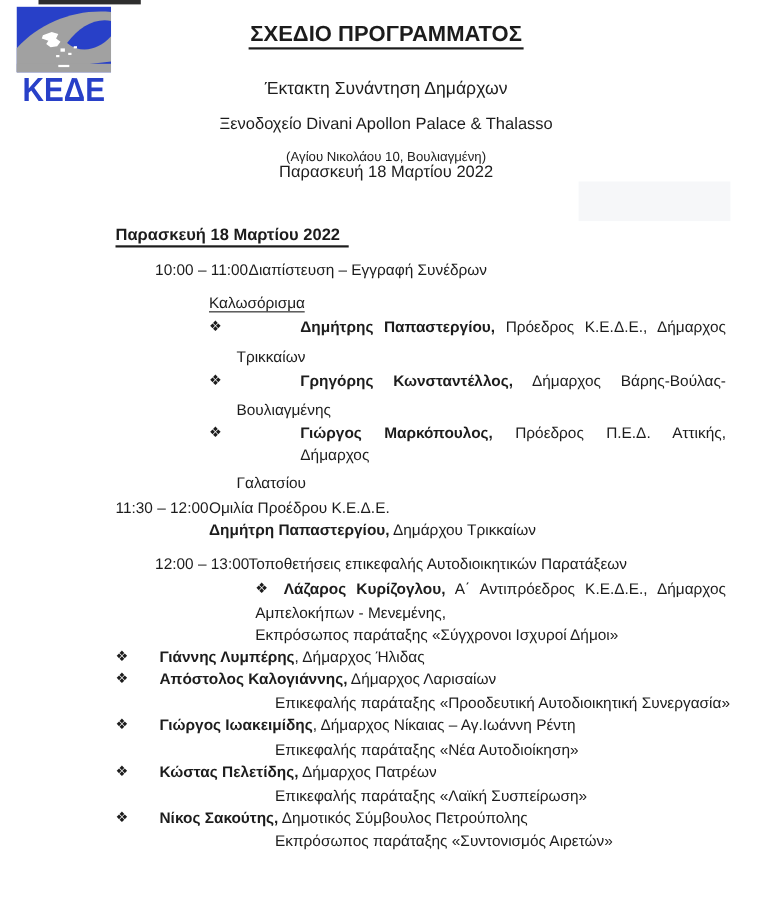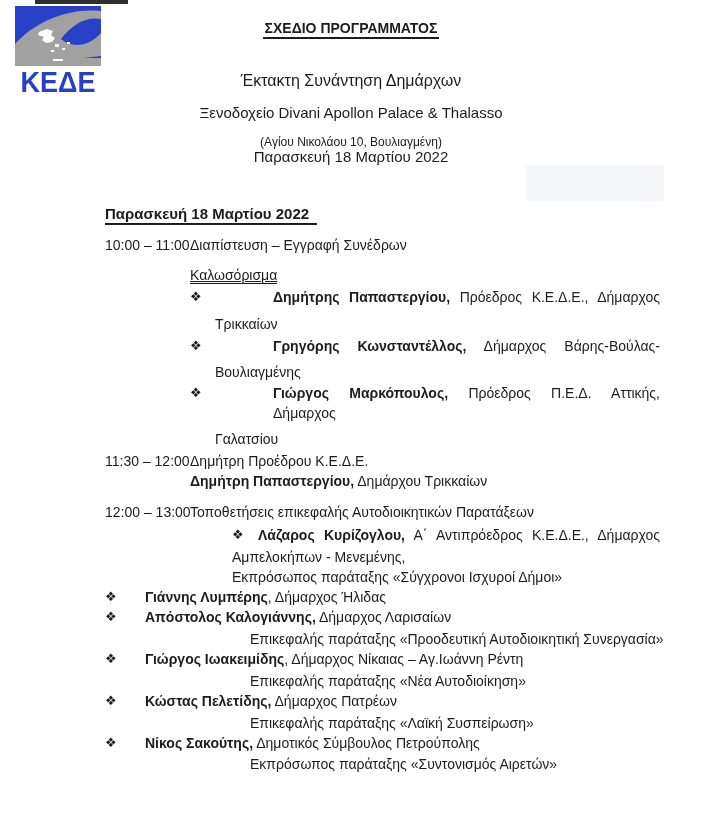--- a/index.html
+++ b/index.html
@@ -13,36 +13,36 @@
   .faint-box { position:absolute; left:526px; top:165px; width:138px; height:36px; background:#f6f7f9; }
   
   .logo { position:absolute; left:15px; top:6px; width:86px; height:95px; }
   .logo svg { display:block; width:86px; height:60px; }
   .logo-text {
     margin-top:-2px; text-align:center; font-weight:800; font-size:27px; line-height:32px;
     color:#2840c8; letter-spacing:0px; transform:scaleY(1.12); transform-origin:top;
   }
   
   .hdr { position:absolute; left:0; right:0; text-align:center; }
-  .hdr-title { top:20px; font-size:14px; font-weight:bold; }
+  .hdr-title { top:20px; font-size:20px; font-weight:bold; }
   .hdr-title span { border-bottom:2px solid #1c1c1c; padding:0 2px 1px 2px; }
   .hdr-sub   { top:72px;  font-size:16px; }
   .hdr-venue { top:104px; font-size:15px; }
   .hdr-addr  { top:135px; font-size:12px; }
   .hdr-date  { top:148px; font-size:15px; }
   
   .main { position:absolute; top:204px; left:105px; right:42px; font-size:14px; line-height:20px; }
   .day-heading { font-weight:bold; font-size:15px; }
   .day-heading span { border-bottom:2px solid #1c1c1c; padding-right:8px; padding-bottom:1px; }
   .slot { display:flex; white-space:nowrap; }
   .slot .time { width:85px; flex-shrink:0; }
-  .mt11{margin-top:11px;} .mt8{margin-top:8px;} .mt10{margin-top:10px;}
+  .mt11{margin-top:11px;margin-left:36px;} .mt8{margin-top:8px;} .mt10{margin-top:10px;}
   .mt7{margin-top:7px;} .mt6{margin-top:6px;} .mt2{margin-top:2px;}
   .mt1{margin-top:1px;} .mt3{margin-top:3px;} .mt0{margin-top:0;}
-  .welcome-heading { margin-left:85px;text-decoration:underline; }
+  .welcome-heading { margin-left:85px; }
   .welcome-heading span { border-bottom:1px solid #1c1c1c; padding-bottom:0px; }
   b, .b { font-weight:bold; }
   
   .w-sp { margin-left:85px; position:relative; }
   .w-line1 { position:relative; padding-left:83px; }
   .w-line2 { margin-left:25px; }
   .jl { text-align:justify; text-align-last:justify; }
   .bullet { position:absolute; left:0; top:0; font-size:13px; line-height:20px; }
   
   .lead { margin-left:127px; position:relative; }
@@ -124,21 +124,21 @@
         <div class="jl">
           <span class="b">Γιώργος Μαρκόπουλος,</span>
           <span>Πρόεδρος Π.Ε.Δ. Αττικής, Δήμαρχος</span>
         </div>
       </div>
       <div class="w-line2 mt6">Γαλατσίου</div>
     </div>
 
     <div class="slot mt2">
       <span class="time">11:30 – 12:00</span>
-      <span>Δημήτρη Προέδρου Κ.Ε.Δ.Ε.</span>
+      <span>Ομιλία Προέδρου Κ.Ε.Δ.Ε.</span>
     </div>
     <div class="sp-line2 mt0" style="margin-left:85px;">
       <span class="b">Δημήτρη Παπαστεργίου,</span>
       <span>Δημάρχου Τρικκαίων</span>
     </div>
 
     <div class="slot mt11">
       <span class="time">12:00 – 13:00</span>
       <span>Τοποθετήσεις επικεφαλής Αυτοδιοικητικών Παρατάξεων</span>
     </div>

